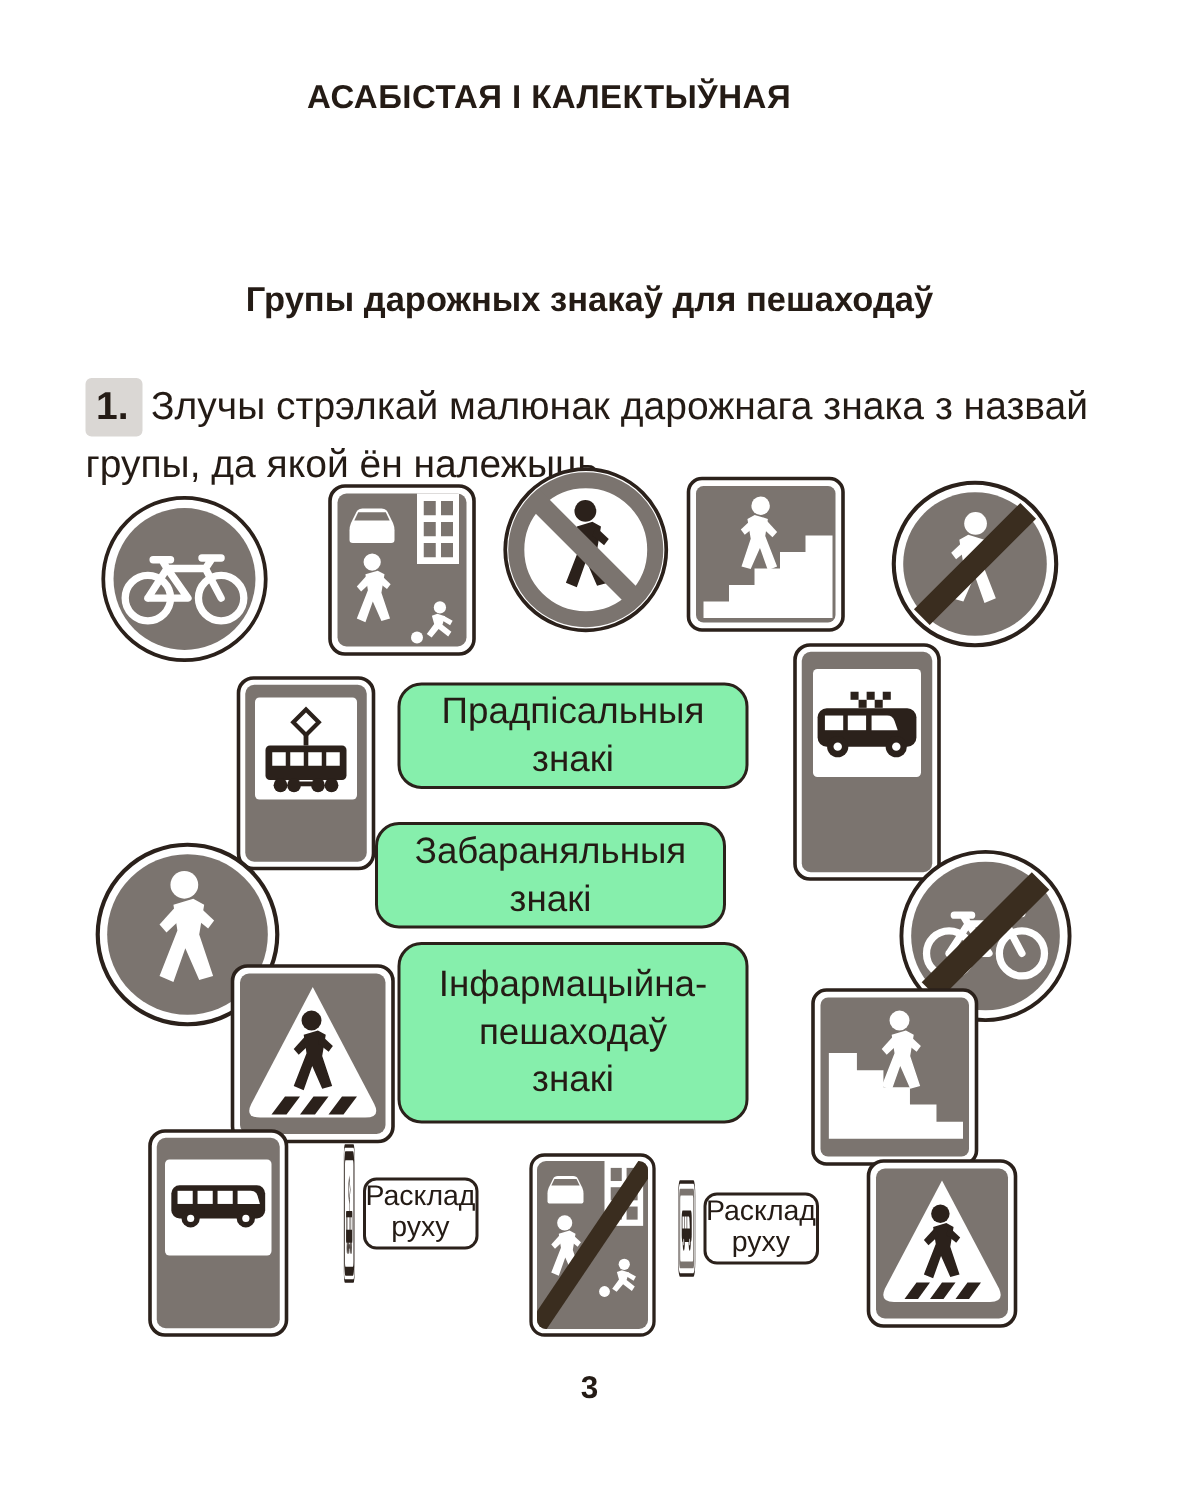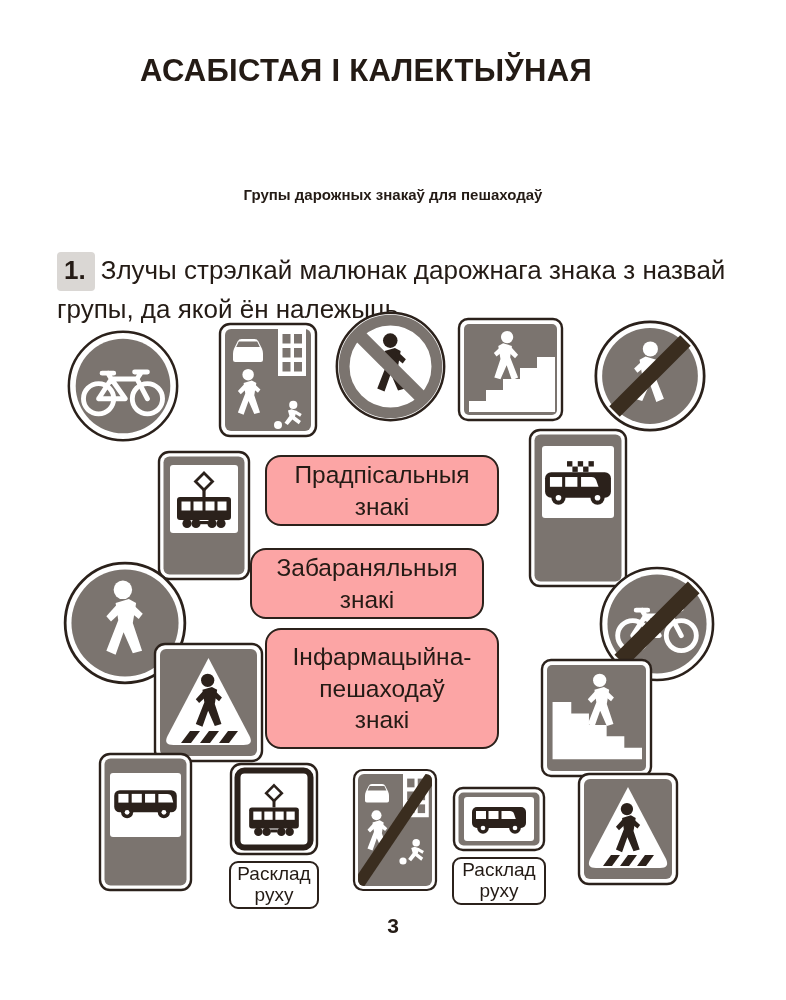--- a/index.html
+++ b/index.html
@@ -1,34 +1,34 @@
 <!DOCTYPE html>
 <html><head>
 <meta charset="utf-8">
 <style>
   html,body{margin:0;padding:0;}
   body{
     width:786px;height:1000px;background:#ffffff;position:relative;overflow:hidden;
     font-family:"Liberation Sans","DejaVu Sans",sans-serif;color:#241b15;
   }
   .abs{position:absolute;}
-  .title{top:50px;left:0;width:732px;text-align:center;font-size:31px;font-weight:bold;line-height:1.35;letter-spacing:.3px;}
+  .title{top:50px;left:0;width:732px;text-align:center;font-size:22px;font-weight:bold;line-height:1.35;letter-spacing:.3px;}
   .title span{display:block;}
-  .subtitle{top:186px;left:0;width:786px;text-align:center;font-size:15px;font-weight:bold;}
+  .subtitle{top:186px;left:0;width:786px;text-align:center;font-size:23px;font-weight:bold;}
   .task{top:226px;left:57px;width:680px;font-size:26px;line-height:1.45;}
   .task-num{display:inline-block;background:#dad7d4;font-weight:bold;padding:0 9px 1px 7px;border-radius:4px;margin-right:6px;}
   .board{position:absolute;left:0;top:0;width:786px;height:1000px;}
   .sign{position:absolute;}
   .sign svg{display:block;width:100%;height:100%;}
   .group-box{
-    position:absolute;border:2.5px solid #2b211b;border-radius:16px;background:#fca5a5;
+    position:absolute;border:2.5px solid #2b211b;border-radius:16px;background:#86efac;
     display:flex;flex-direction:column;align-items:center;justify-content:center;
     font-size:24.5px;line-height:1.3;text-align:center;
   }
-  .sign-group{position:absolute;display:flex;flex-direction:column;align-items:center;gap:5px;}
+  .sign-group{position:absolute;display:flex;flex-direction:row;align-items:center;gap:5px;}
   .sign-box{position:relative;}
   .sign-box svg{display:block;width:100%;height:100%;}
   .plate{
     border:2.5px solid #2b211b;border-radius:9px;background:#fff;box-sizing:border-box;
     display:flex;flex-direction:column;align-items:center;justify-content:center;
     font-size:19px;line-height:1.1;text-align:center;width:100%;
   }
   .page-num{top:914px;left:0;width:786px;text-align:center;font-size:21px;font-weight:bold;}
 </style>
 </head>

